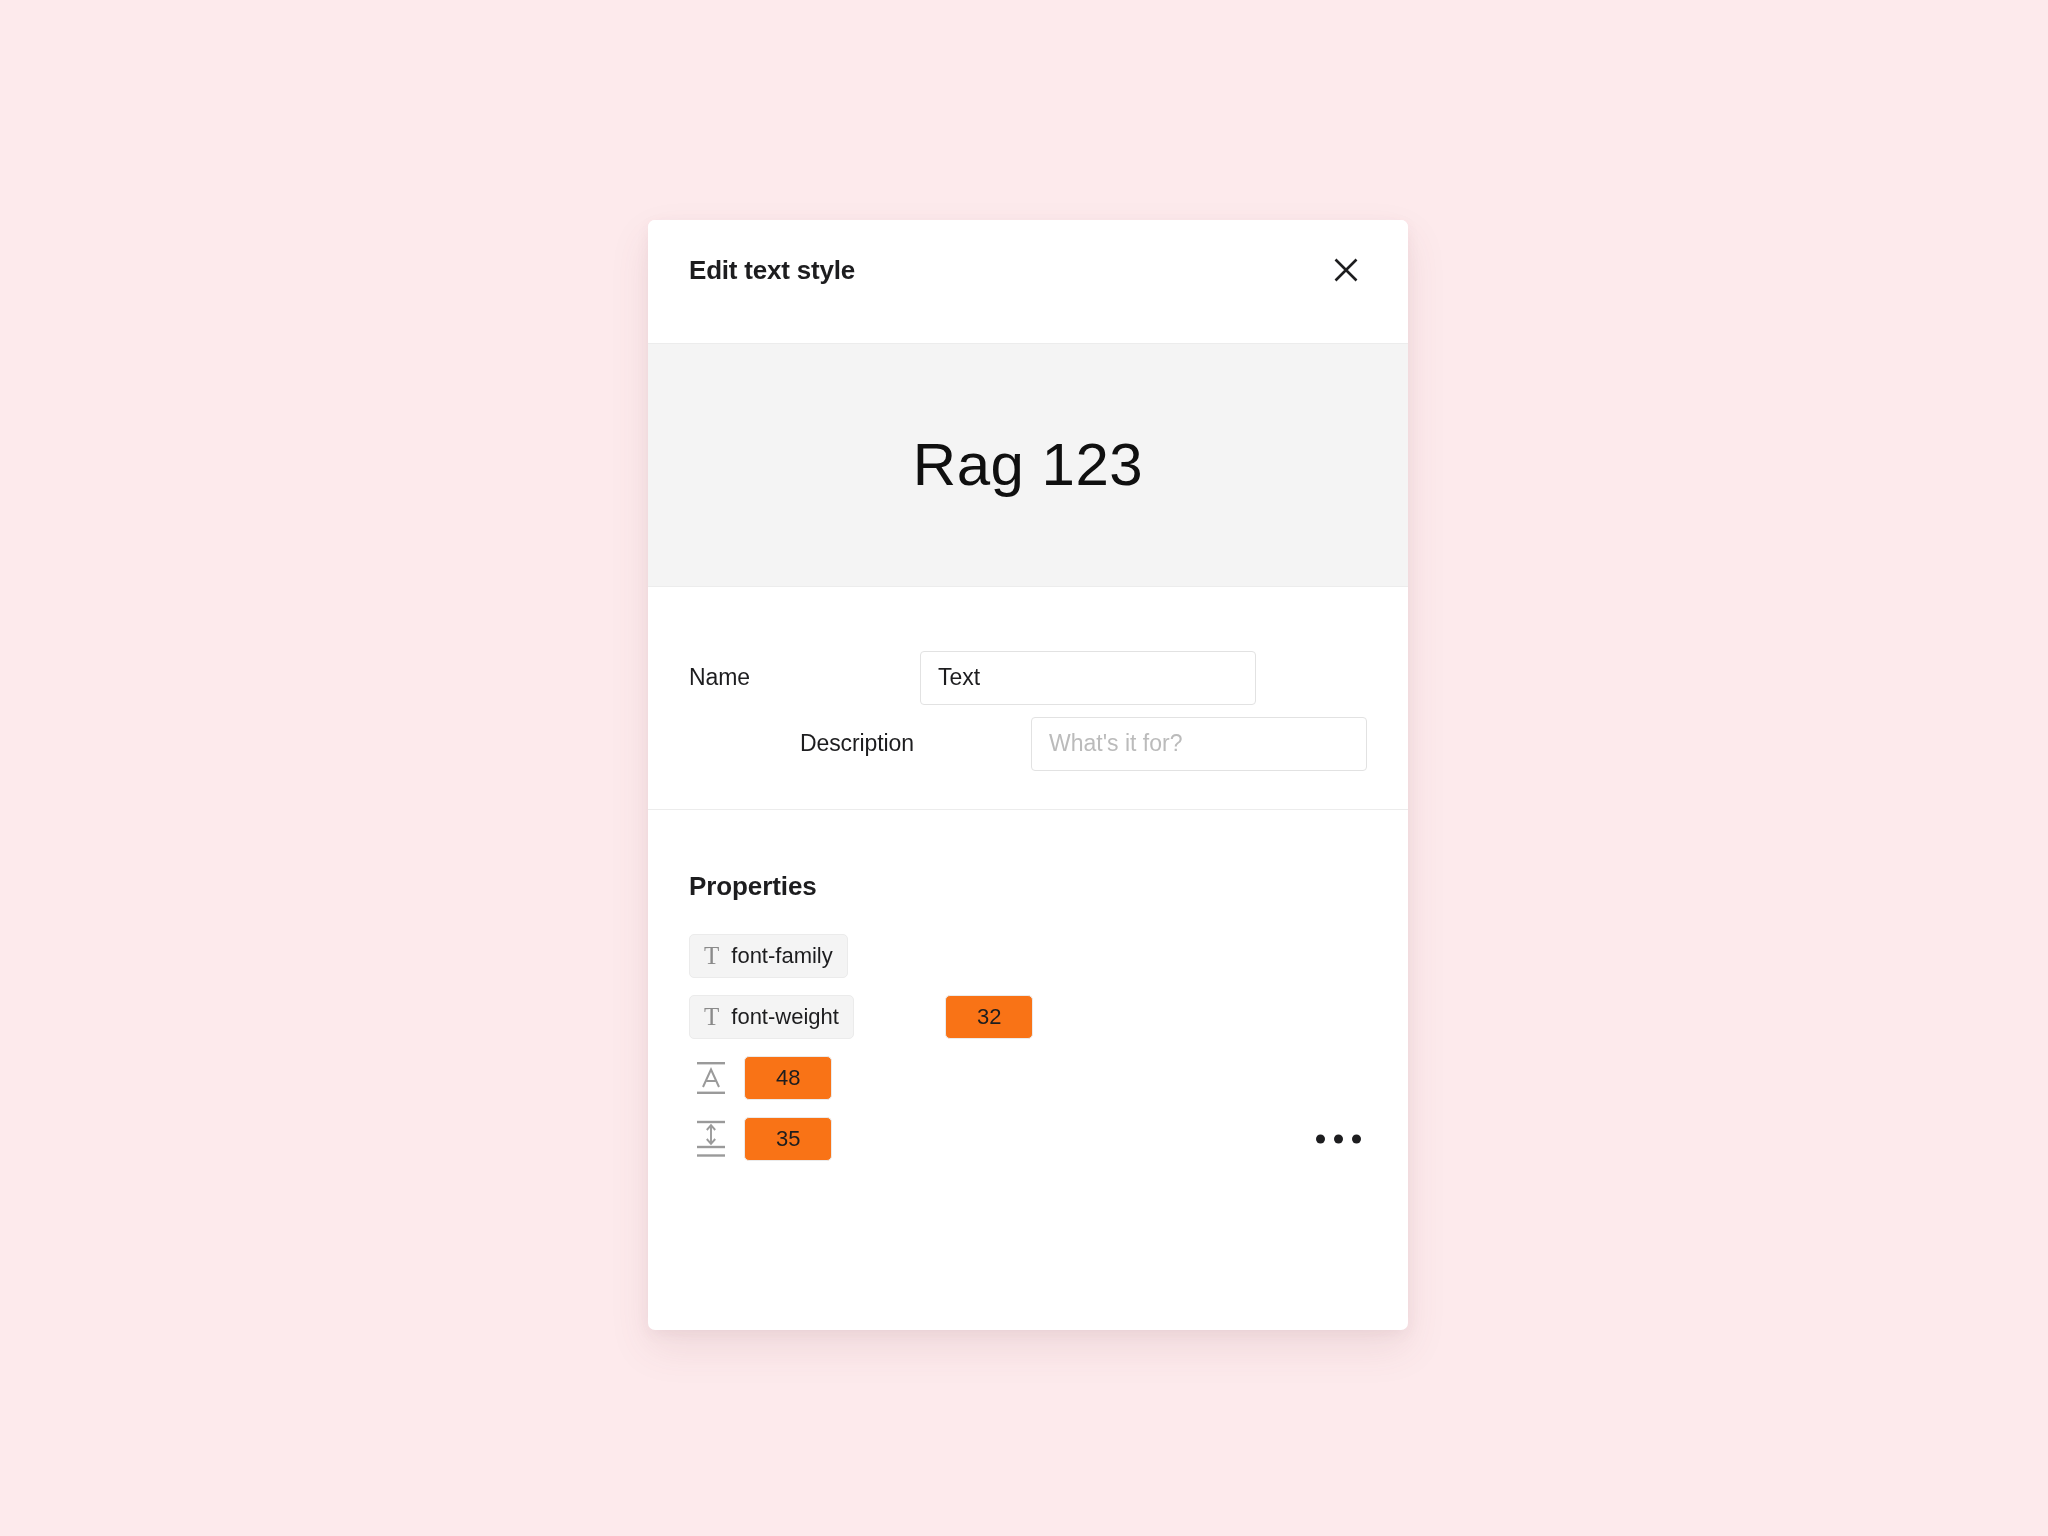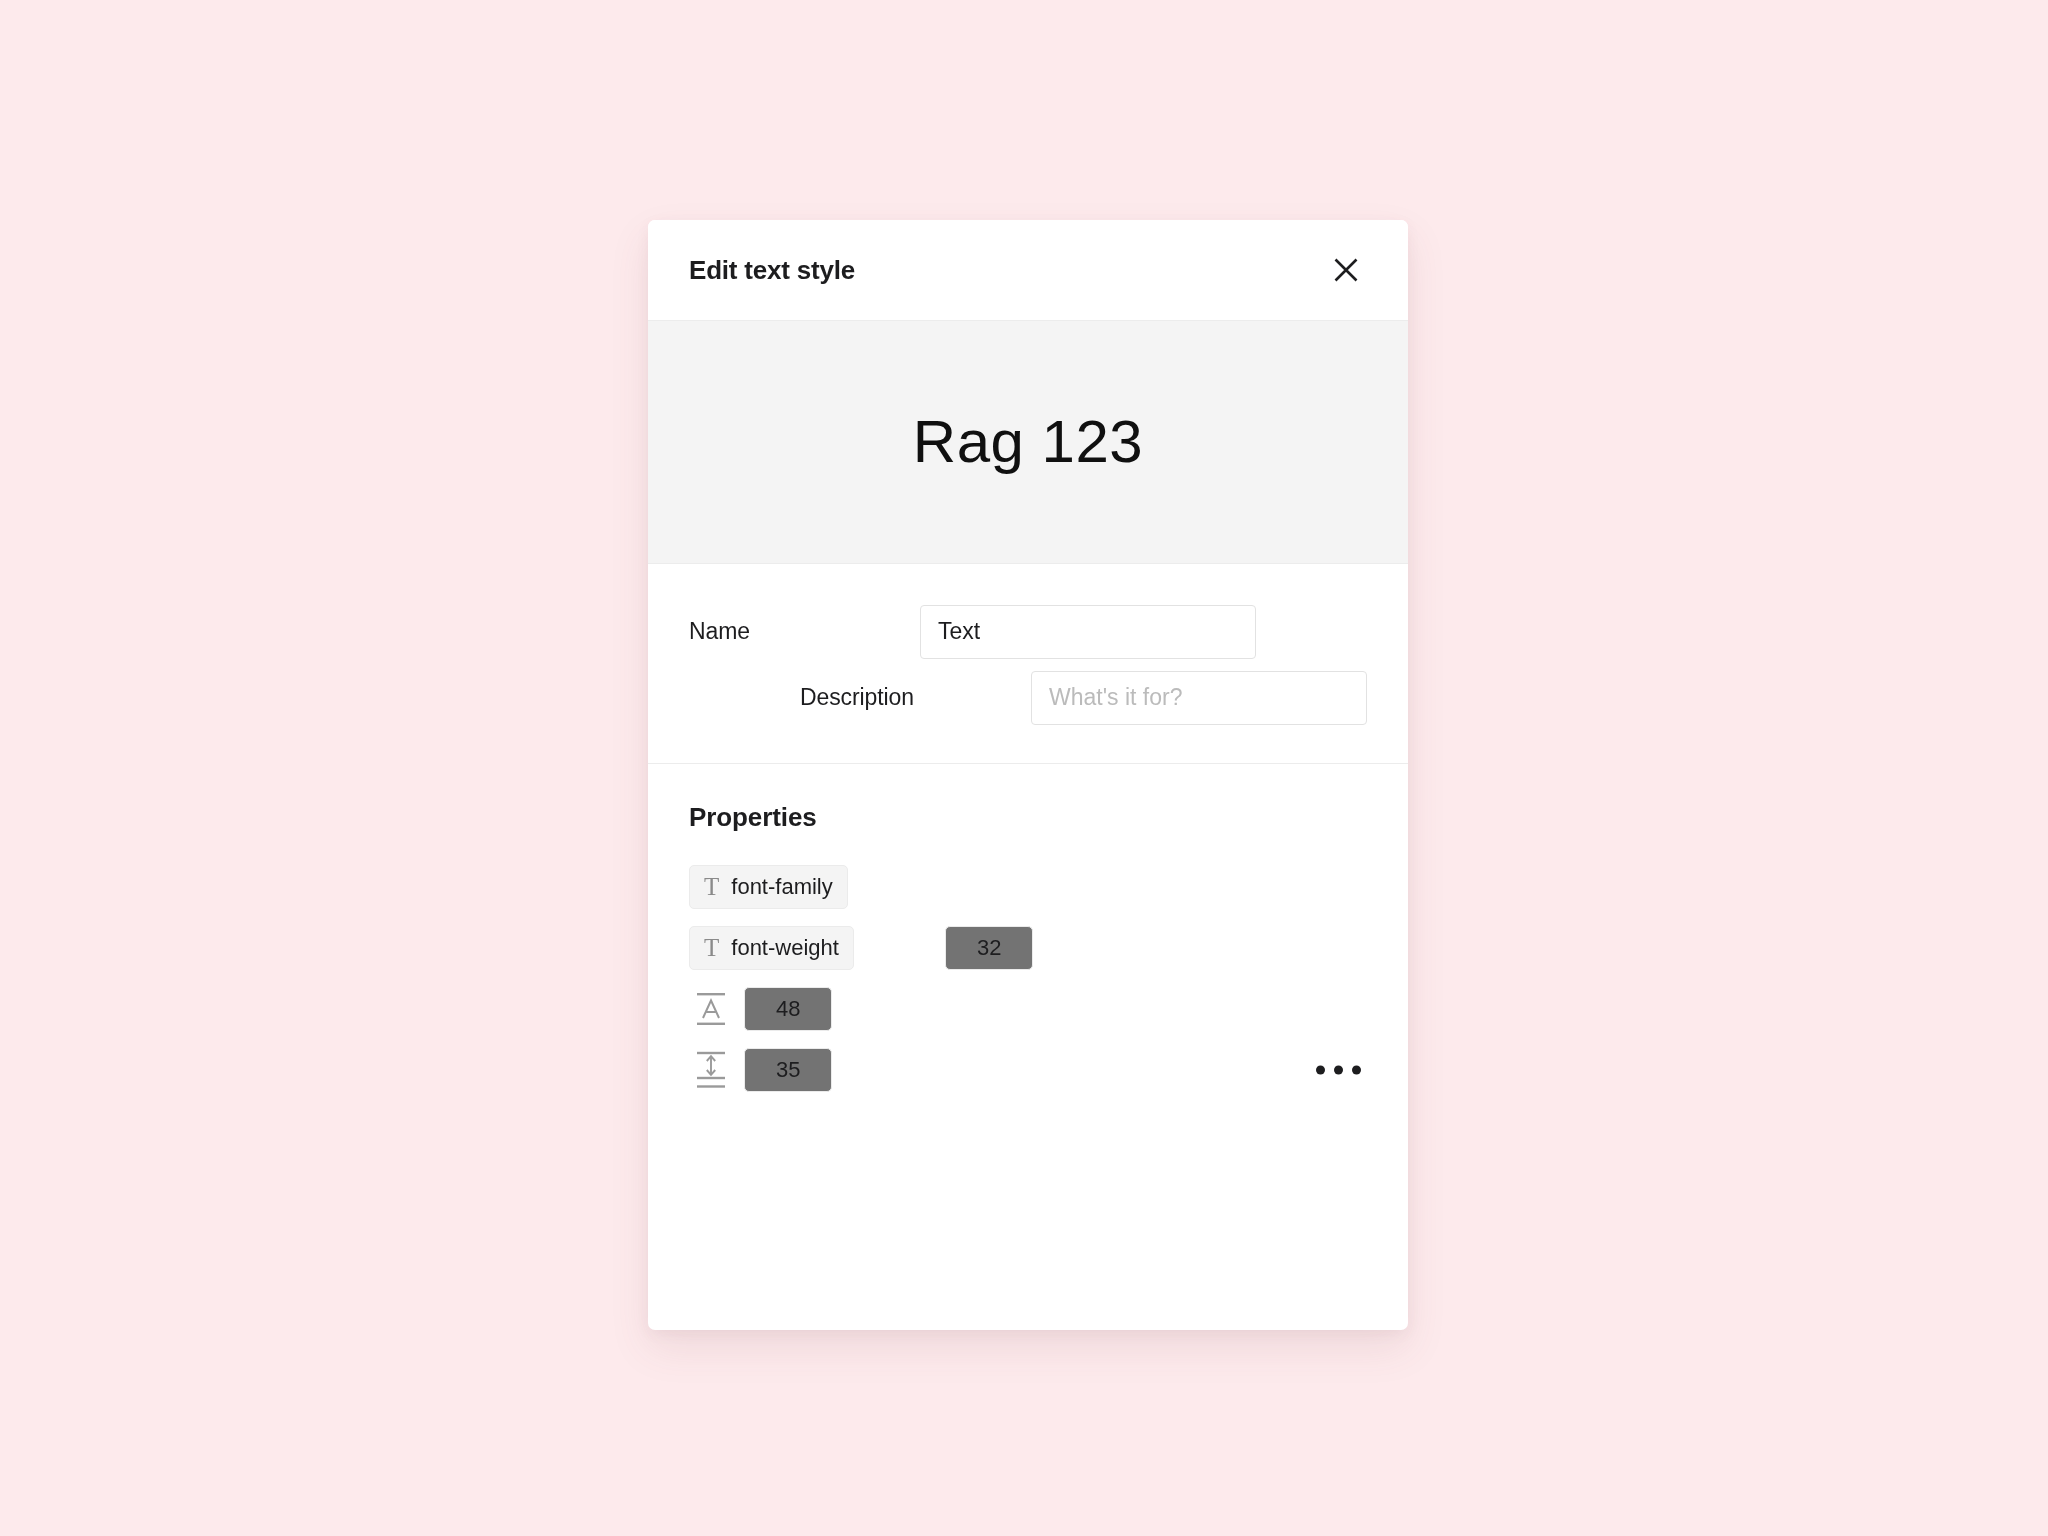--- a/index.html
+++ b/index.html
@@ -27,20 +27,21 @@
     top: 220px;
     width: 760px;
     height: 1110px;
     background: #ffffff;
     border-radius: 7px;
     box-shadow: 0 18px 40px rgba(120, 70, 80, 0.10),
                 0 4px 14px rgba(120, 70, 80, 0.06);
     overflow: hidden;
     display: flex;
     flex-direction: column;
+    gap: 23px;
   }
 
   
   .modal-header {
     height: 100px;
     flex: 0 0 100px;
     display: flex;
     align-items: center;
     justify-content: space-between;
     padding: 0 40px 0 41px;
@@ -164,21 +165,21 @@
     cursor: pointer;
     white-space: nowrap;
   }
   .chip-value {
     display: inline-flex;
     align-items: center;
     justify-content: center;
     min-width: 52px;
     height: 44px;
     padding: 0 31px;
-    background: #737373;
+    background: #f97316;
     border: 1px solid #ebebeb;
     border-radius: 5px;
     font-size: 22px;
     color: #1d1d1f;
     cursor: pointer;
   }
 
   .icon-t {
     font-family: "Liberation Serif", serif;
     font-size: 25px;

